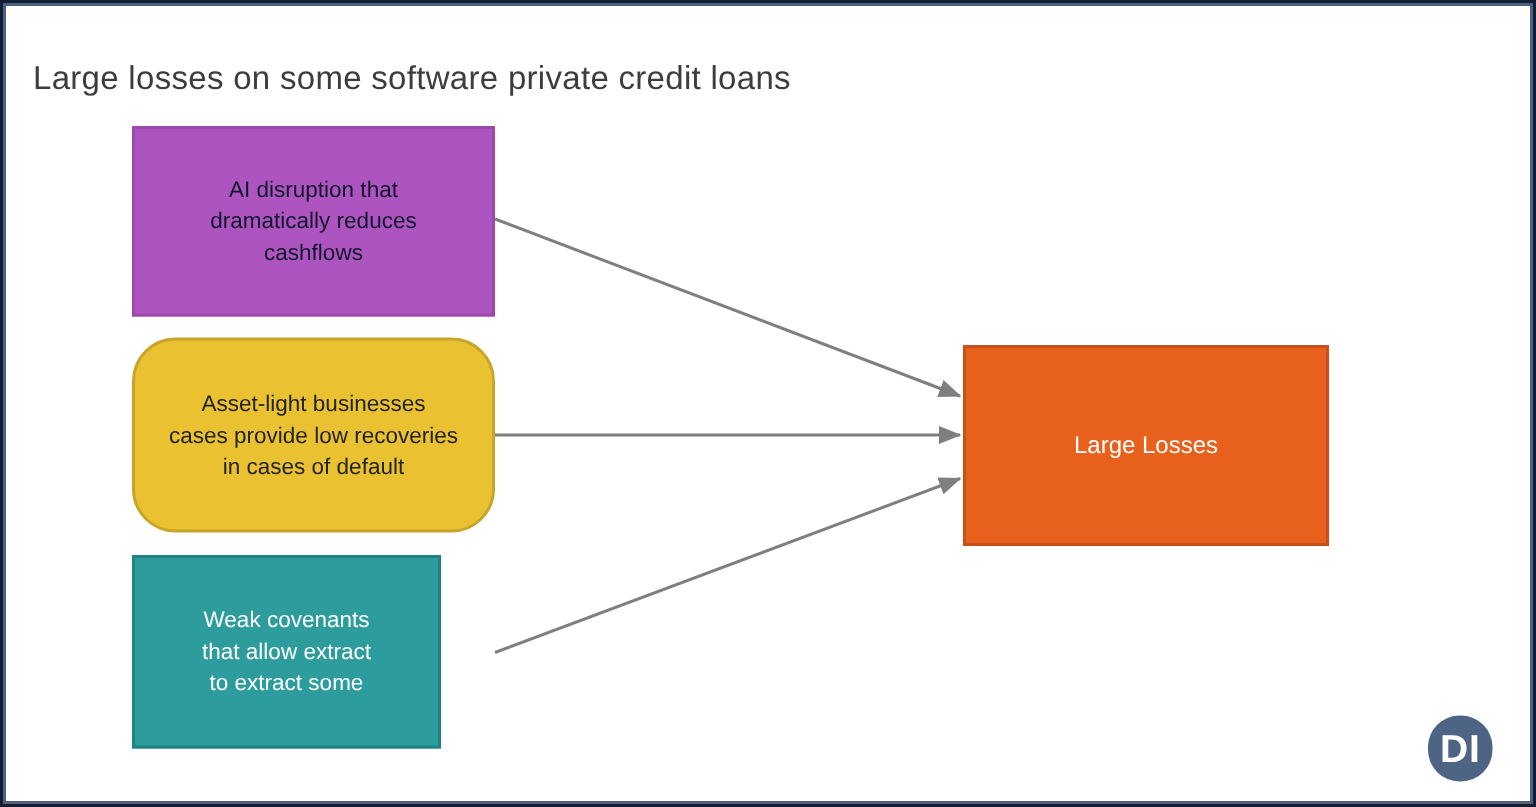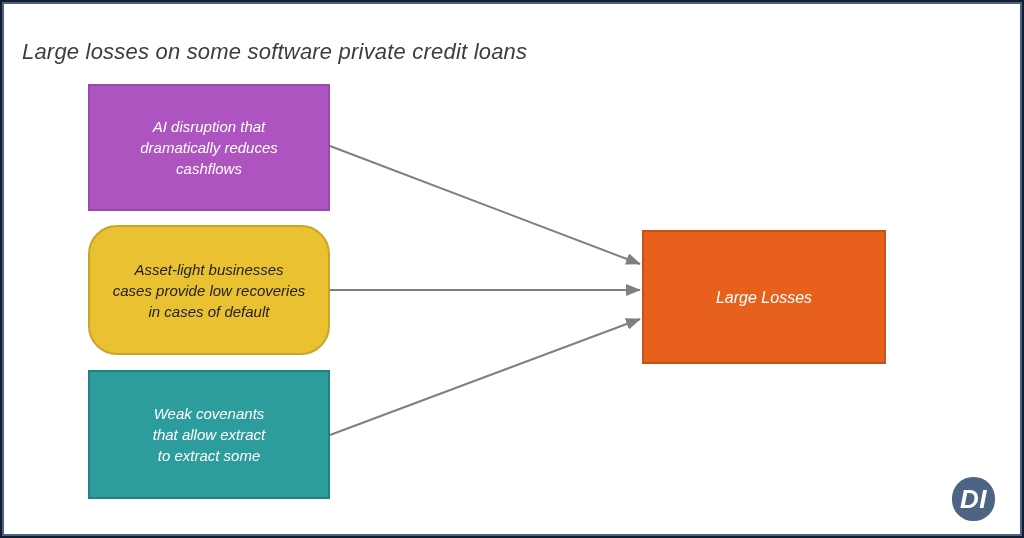--- a/index.html
+++ b/index.html
@@ -11,21 +11,20 @@
     overflow: hidden;
   }
   .frame {
     position: absolute;
     inset: 0;
     width: 1024px;
     height: 538px;
     background: #ffffff;
     border: 2px solid #131e30;
     box-shadow: inset 0 0 0 2px #4d6280;
-    font-style: italic;
   }
   .diagram-title {
     position: absolute;
     left: 20px;
     top: 37px;
     font-size: 22px;
     font-weight: 400;
     color: #3d3d3d;
     letter-spacing: 0.2px;
     white-space: nowrap;
@@ -36,21 +35,21 @@
     display: flex;
     flex-direction: column;
     align-items: center;
     justify-content: center;
     text-align: center;
     font-size: 15px;
     line-height: 21px;
   }
   .node-cause-0 { left: 86px;  top: 82px;  width: 242px; height: 127px; }
   .node-cause-1 { left: 86px;  top: 223px; width: 242px; height: 130px; border-radius: 29px; }
-  .node-cause-2 { left: 86px;  top: 368px; width: 242px; height: 129px; }
+  .node-cause-2 { left: 86px;  top: 368px; width: 206px; height: 129px; }
   .node-effect  { left: 640px; top: 228px; width: 244px; height: 134px; font-size: 16px; }
   .arrow-layer {
     position: absolute;
     left: 0; top: 0;
     width: 1024px;
     height: 538px;
     pointer-events: none;
   }
   .logo-badge {
     position: absolute;
@@ -79,21 +78,21 @@
     <defs>
       <marker id="arrowhead" viewBox="0 0 15 12" refX="14" refY="6" markerWidth="15" markerHeight="12" markerUnits="userSpaceOnUse" orient="auto">
         <path d="M0,0 L15,6 L0,12 Z" fill="#7f7f7f"></path>
       </marker>
     </defs>
     <line x1="328" y1="144" x2="638" y2="262" stroke-width="2" marker-end="url(#arrowhead)" stroke="#7f7f7f"></line>
     <line x1="328" y1="288" x2="638" y2="288" stroke-width="2" marker-end="url(#arrowhead)" stroke="#7f7f7f"></line>
     <line x1="328" y1="433" x2="638" y2="317" stroke-width="2" marker-end="url(#arrowhead)" stroke="#7f7f7f"></line>
   </svg>
 
-  <div class="node node-cause-0" style="background-color: rgb(174, 84, 192); border-color: rgb(157, 72, 173); color: #ffffff;">
+  <div class="node node-cause-0" style="background-color: rgb(174, 84, 192); border-color: rgb(157, 72, 173); color: #0f172a;">
     <div>AI disruption that</div>
     <div>dramatically reduces</div>
     <div>cashflows</div>
   </div>
 
   <div class="node node-cause-1" style="background-color: rgb(234, 194, 49); border-color: rgb(201, 164, 42); color: rgb(34, 34, 34);">
     <div>Asset-light businesses</div>
     <div>cases provide low recoveries</div>
     <div>in cases of default</div>
   </div>

